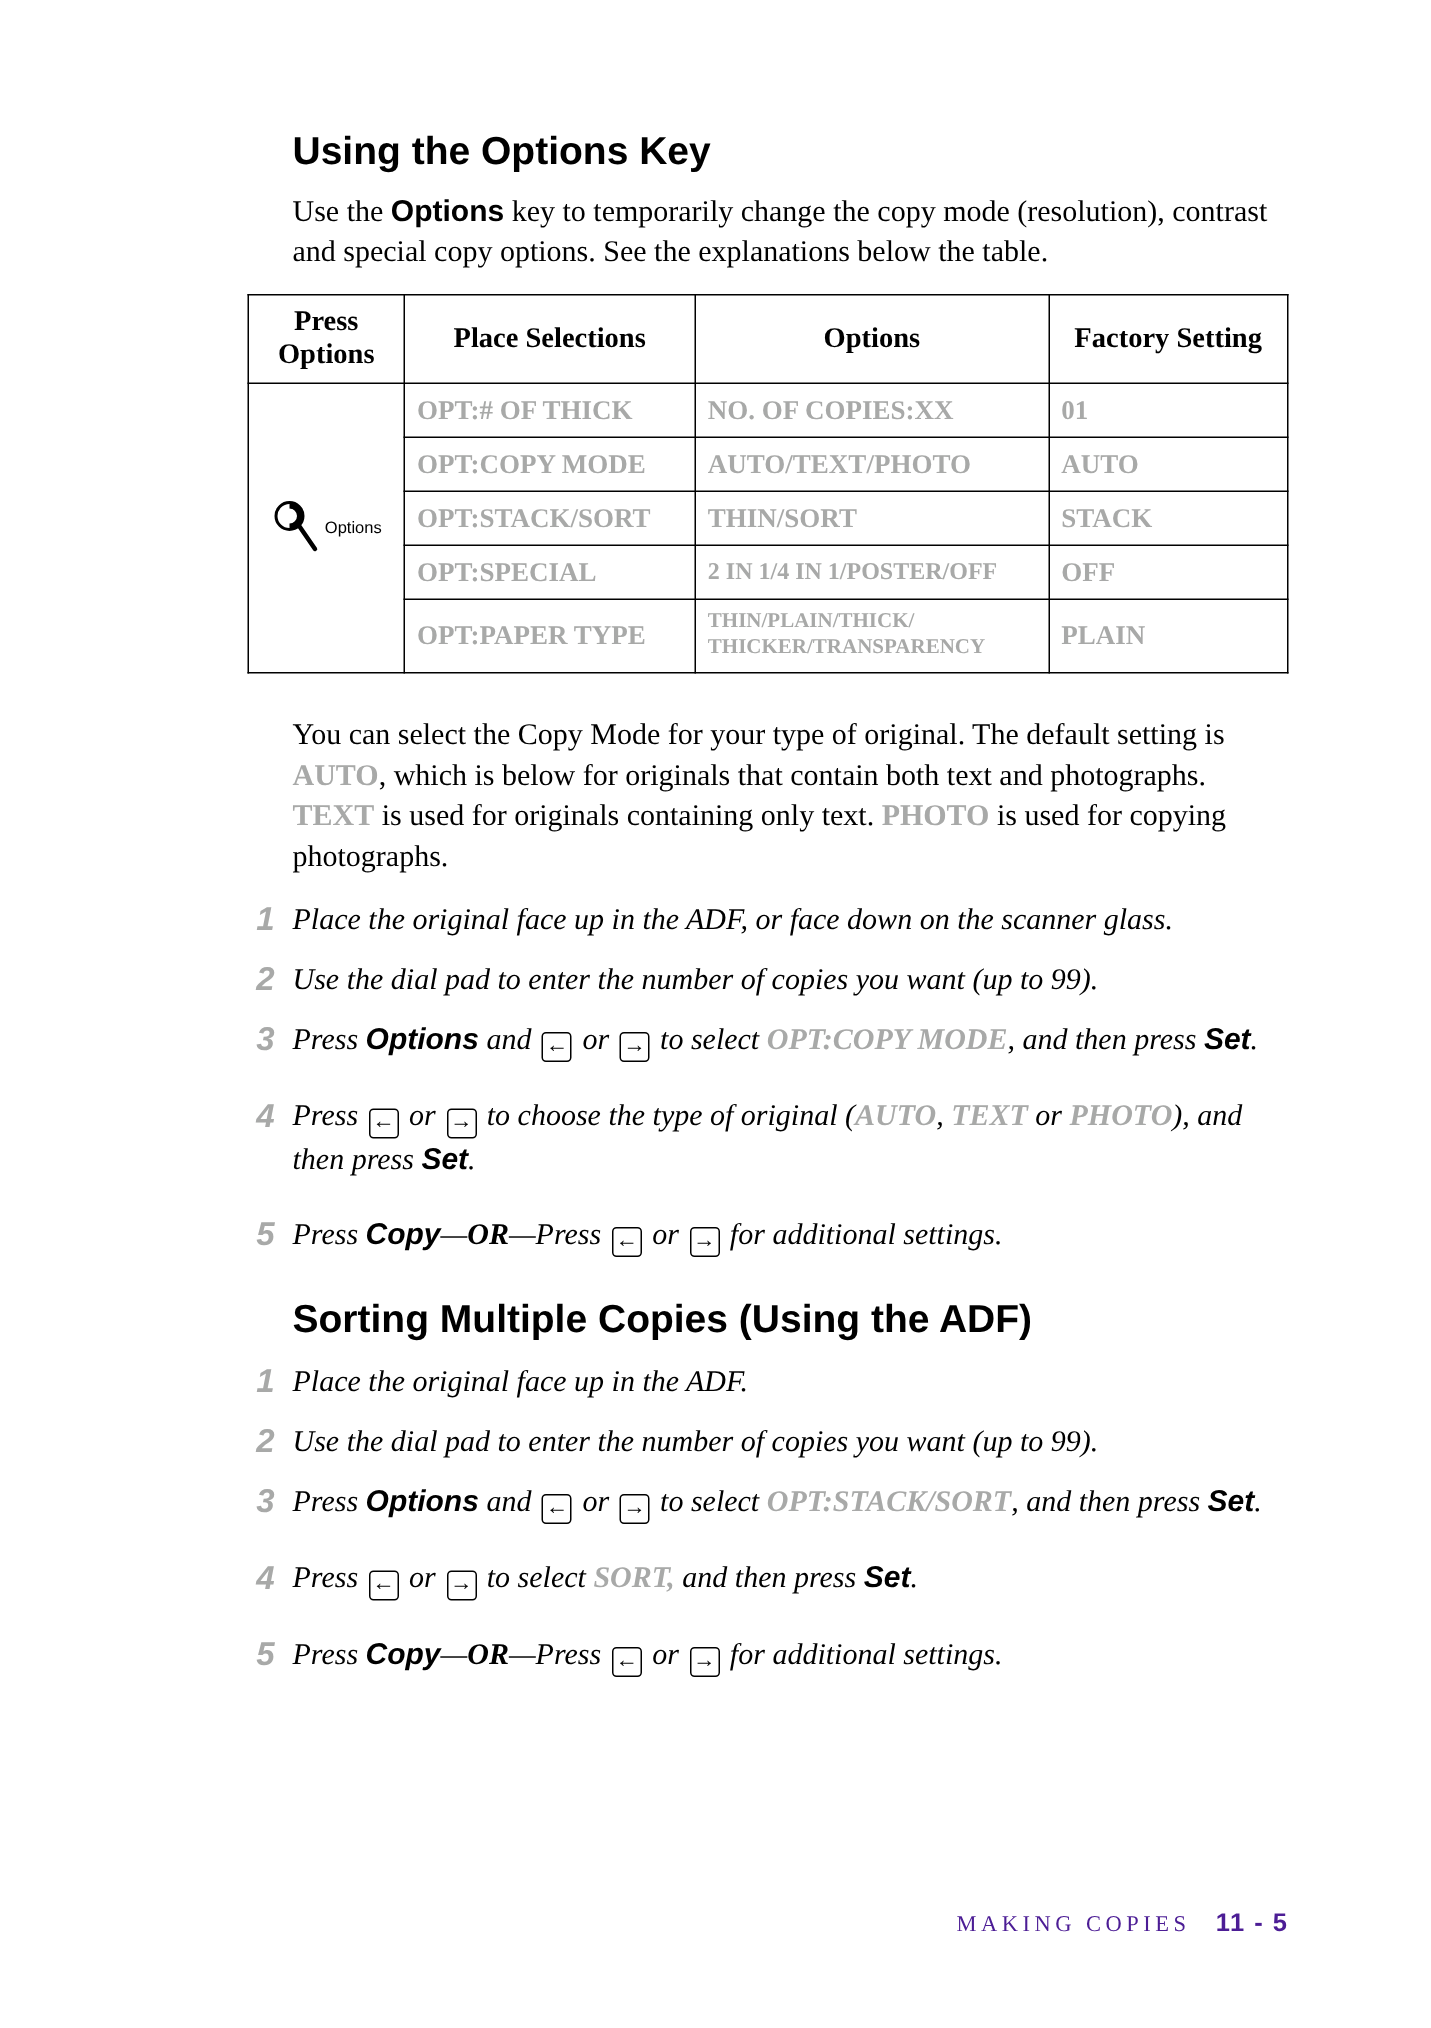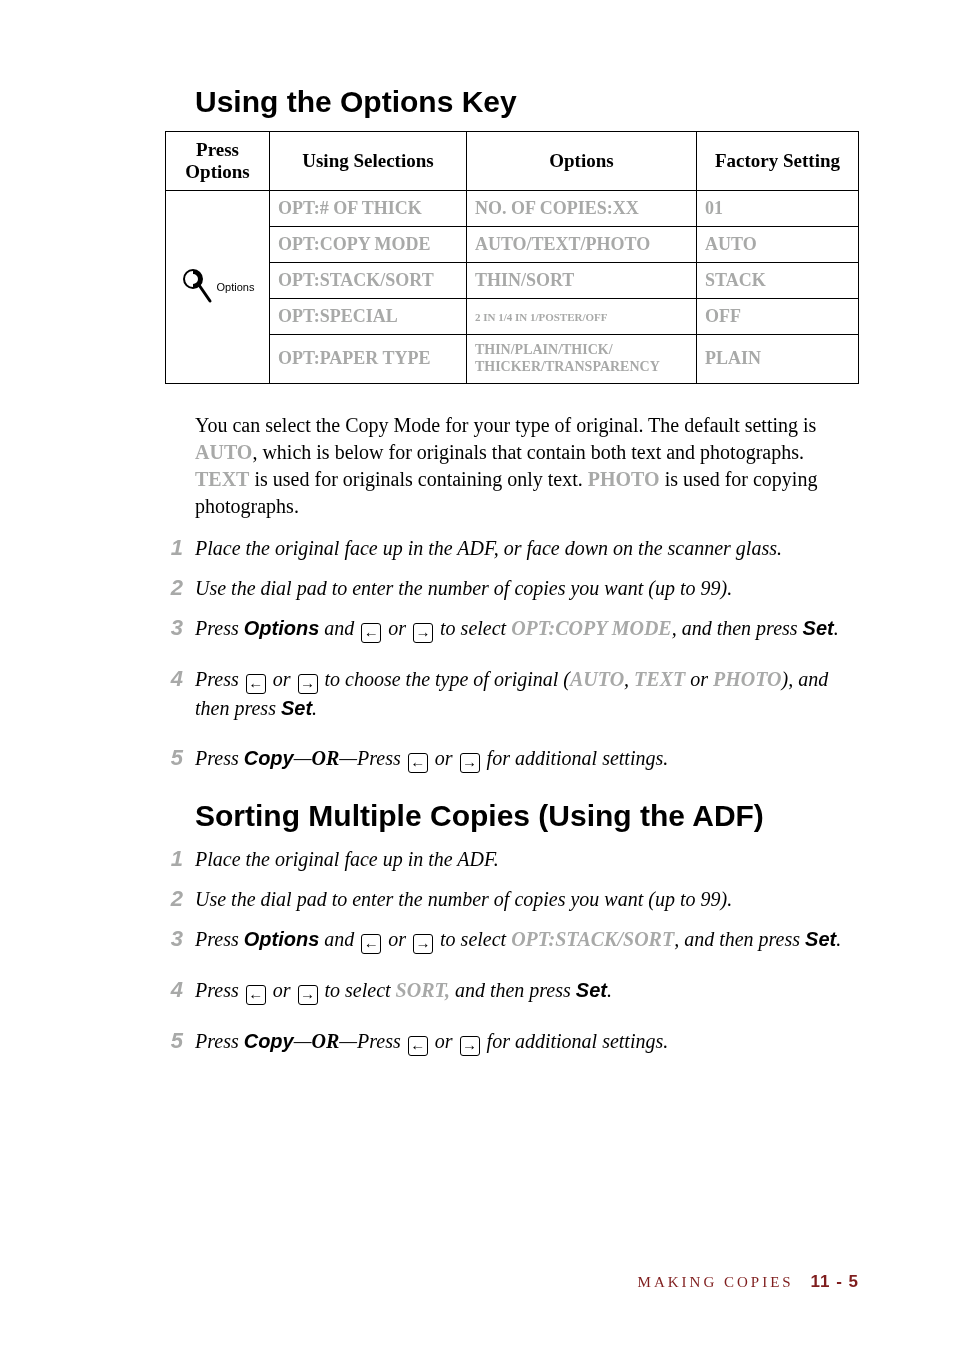--- a/index.html
+++ b/index.html
@@ -11,21 +11,21 @@
       font-family: "Times New Roman", Times, serif;
       background: #ffffff;
       color: #000000;
       width: 954px;
       height: 1352px;
       position: relative;
       padding: 85px 95px 0 165px;
     }
     h2 {
       font-family: Arial, Helvetica, sans-serif;
-      font-size: 30px;
+      font-size: 26px;
       font-weight: bold;
       margin-bottom: 12px;
     }
     .body-text {
       font-size: 20px;
       line-height: 1.35;
       margin-bottom: 14px;
     }
     table.options-table {
       width: 100%;
@@ -46,21 +46,21 @@
       text-align: center;
       font-size: 19px;
     }
     table.options-table td.menu-cell,
     table.options-table td.option-cell,
     table.options-table td.factory-cell {
       color: #a8a9a8;
       font-weight: bold;
     }
     table.options-table td.option-cell.small {
-      font-size: 11px;
+      font-size: 16px;
     }
     table.options-table td.option-cell.tiny {
       font-size: 14px;
       line-height: 1.2;
     }
     td.icon-cell {
       text-align: center;
       vertical-align: middle;
       width: 104px;
     }
@@ -128,21 +128,21 @@
       font-size: 15px;
       font-weight: bold;
       vertical-align: -2px;
       margin: 0 2px;
     }
     .footer {
       position: absolute;
       bottom: 60px;
       right: 95px;
       font-size: 15px;
-      color: #7f1d1d;
+      color: #4c1d95;
       letter-spacing: 3px;
     }
     .footer .page-num {
       font-family: Arial, Helvetica, sans-serif;
       font-weight: bold;
       letter-spacing: 1px;
       font-size: 17px;
       margin-left: 10px;
     }
     .section-gap {
@@ -154,30 +154,33 @@
     .mag-icon {
       display: inline-block;
       vertical-align: middle;
     }
   </style>
 </head>
 <body>
 
 <div class="indent-content">
   <h2>Using the Options Key</h2>
+  <p class="body-text">
+    <span>Use the </span><span class="sans-bold">Options</span><span> key to temporarily change the copy mode (resolution), contrast and special copy options. See the explanations below the table.</span>
+  </p>
 </div>
 
 <table class="options-table">
   <thead>
     <tr>
       <th>
         <span>Press</span><br>
         <span>Options</span>
       </th>
-      <th>Using Selections</th>
+      <th>Place Selections</th>
       <th>Options</th>
       <th>Factory Setting</th>
     </tr>
   </thead>
   <tbody>
     <tr>
       <td class="icon-cell" rowspan="5">
         <div class="icon-wrapper">
           <svg class="mag-icon" width="34" height="40" viewBox="0 0 34 40">
             <circle cx="12" cy="12" r="9" stroke="#000" stroke-width="2" fill="none"></circle>

